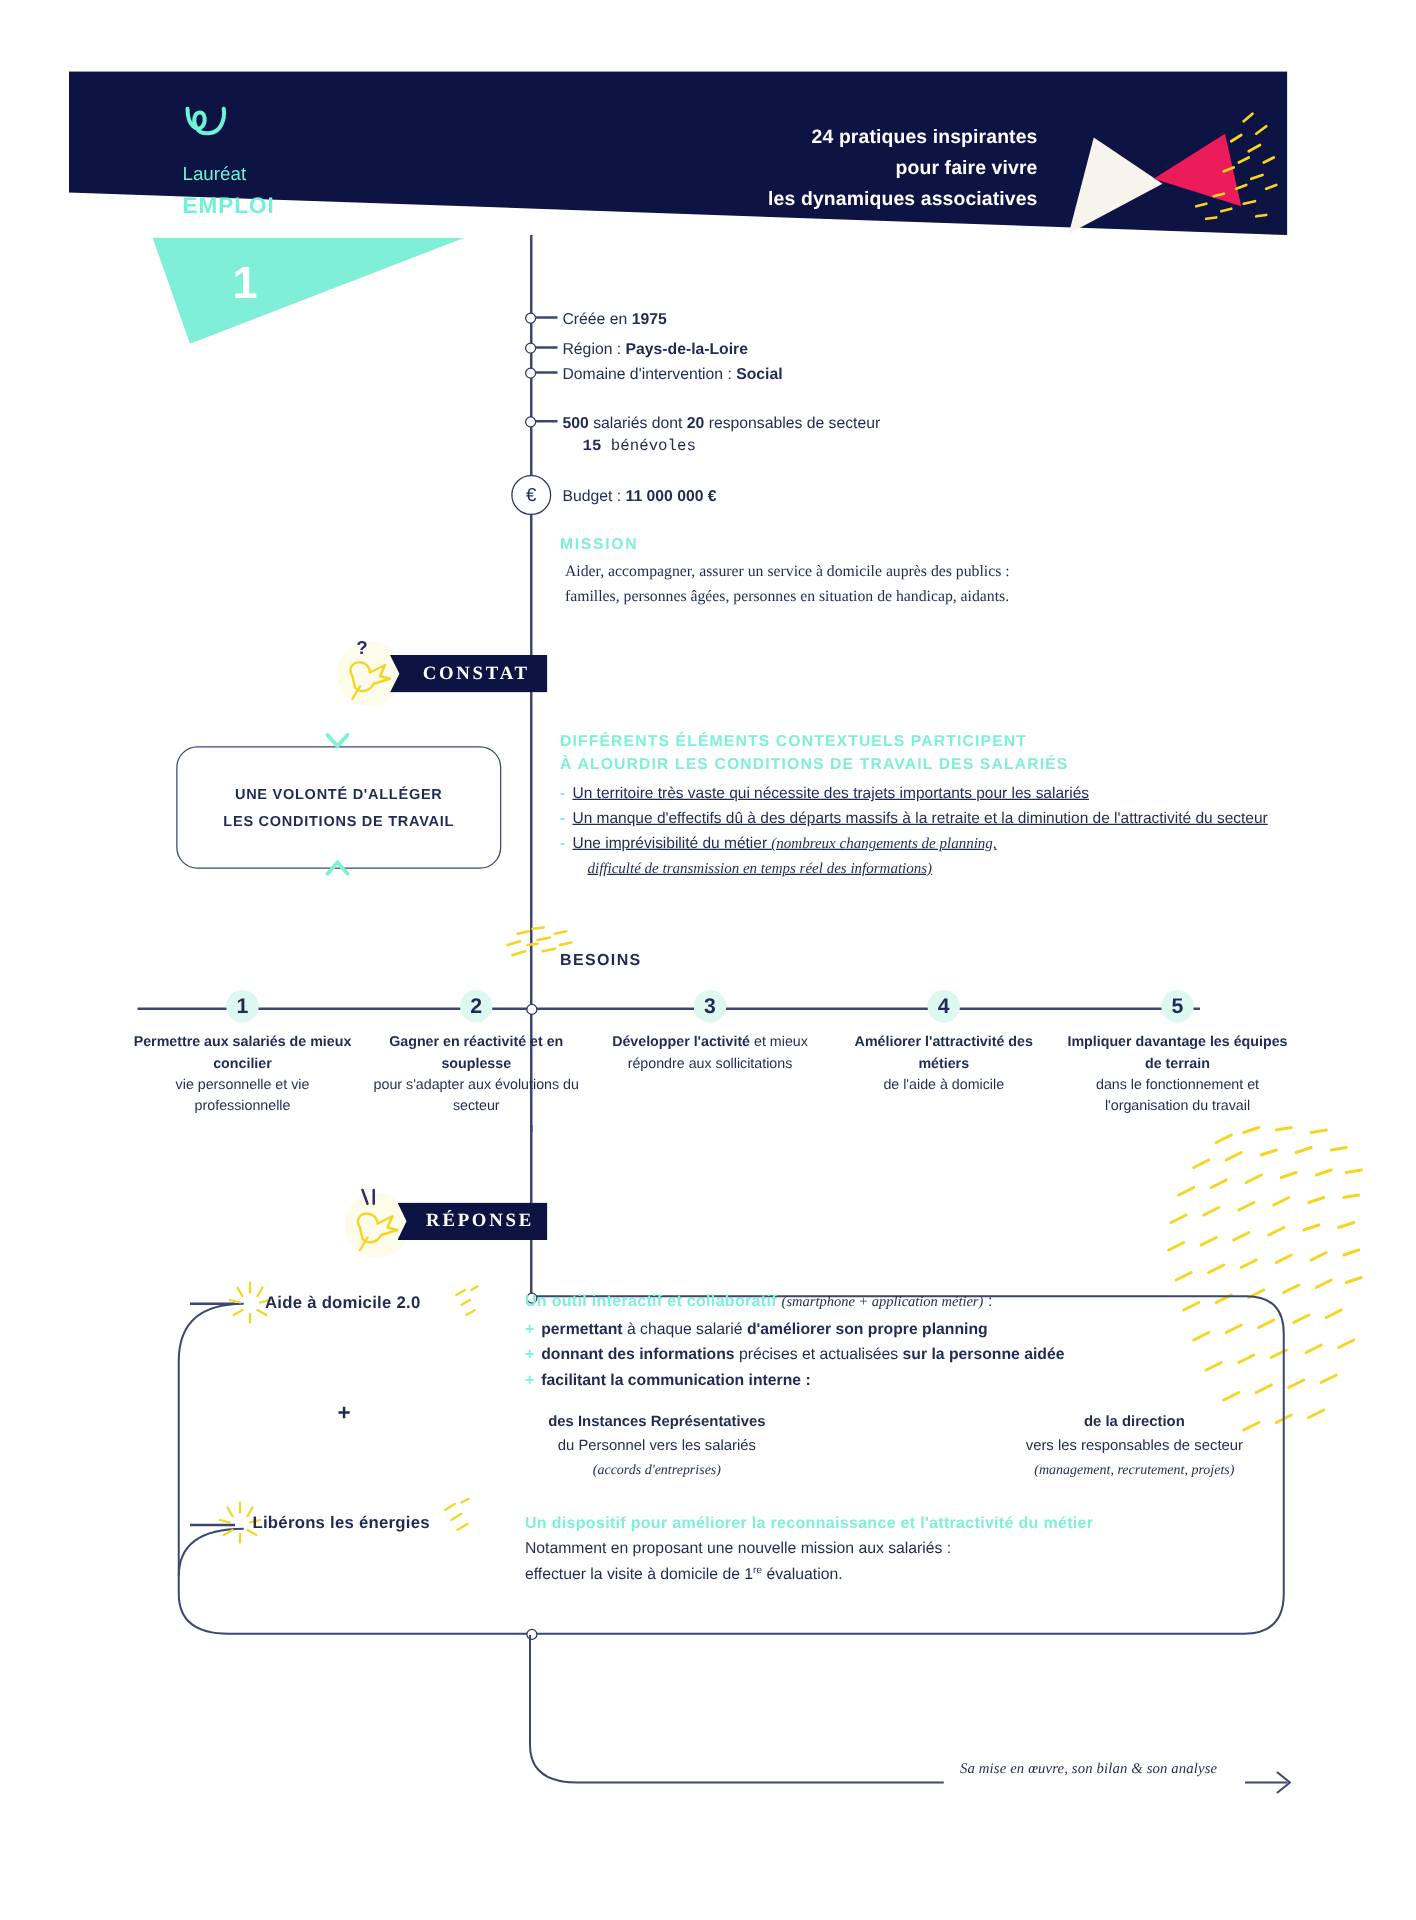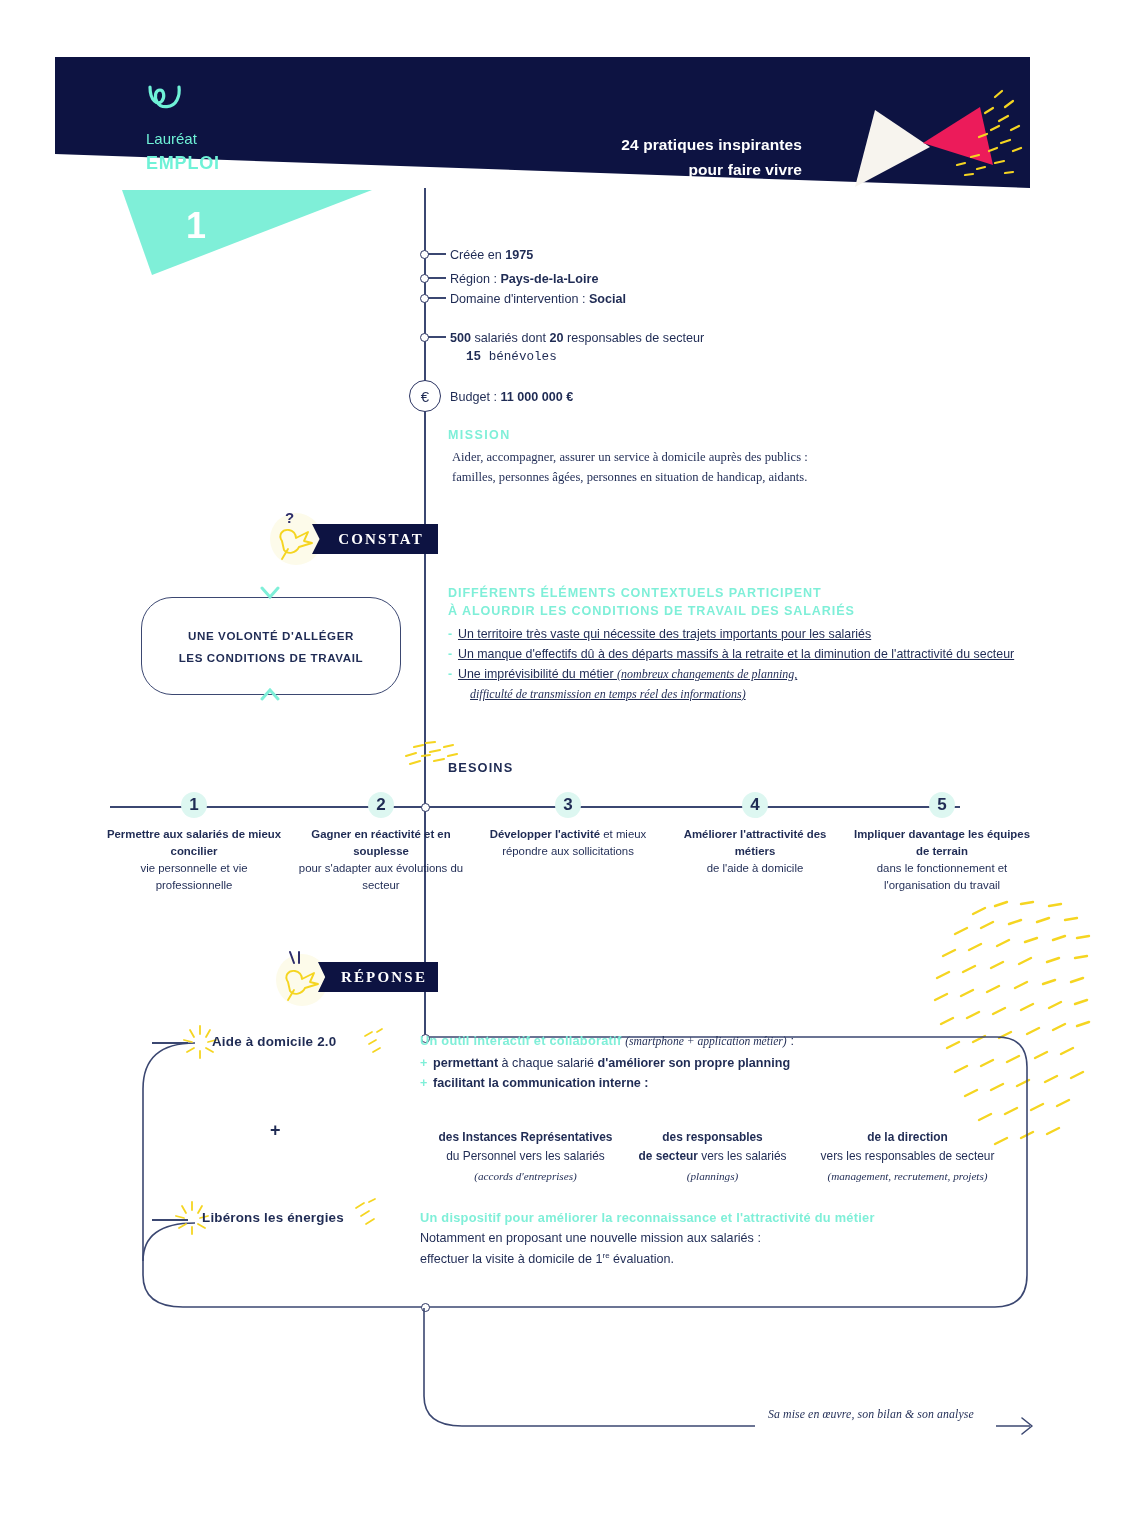--- a/index.html
+++ b/index.html
@@ -29,23 +29,23 @@
     font-size:30px; line-height:1; color:#6ff2d7; letter-spacing:0;
     font-family:"DejaVu Sans", sans-serif; font-weight:700;
   }
   #logo-laureat{
     margin-top:13px; color:#6ff2d7; font-size:15px; font-weight:400; line-height:1.45;
   }
   #logo-emploi{
     color:#6ff2d7; font-size:18px; font-weight:600; letter-spacing:.8px; line-height:1.45;
   }
   #header-title{
-    left:492px; top:97px; width:310px;
+    left:520px; top:97px; width:310px;
     text-align:right; color:#ffffff;
-    font-size:15.5px; font-weight:700; line-height:1.62; letter-spacing:.1px;margin-top:35px;
+    font-size:15.5px; font-weight:700; line-height:1.62; letter-spacing:.1px;
   }
 
   
   #tri-teal{
     left:122px; top:190px; width:250px; height:85px;
     background:#7fefd8;
     clip-path:polygon(0 0, 100% 0, 12% 100%);
   }
   #big-one{
     left:186px; top:205px; color:#ffffff; font-size:36px; font-weight:700;
@@ -88,21 +88,21 @@
     display:flex; align-items:center; justify-content:center;
     font-family:"Liberation Serif", serif;
     font-weight:700; font-size:15px; letter-spacing:2.2px;
     clip-path:polygon(0 0, 100% 0, 100% 100%, 0 100%, 6% 50%);
     padding-left:12px;
   }
 
   
   #constat-box{
     left:141px; top:597px; width:258px; height:96px;
-    border:1.6px solid #3b4771; border-radius:31px;
+    border:1.6px solid #3b4771; border-radius:17px;
     display:flex;flex-direction:column;align-items:center;justify-content:center;
     gap:9px;
   }
   #constat-box div{
     font-size:11.6px; font-weight:700; letter-spacing:.6px; color:#1f2b54;
   }
   #constat-head{
     left:448px; top:584px; width:590px;
     color:#7fefd8; font-size:12.6px; font-weight:700; letter-spacing:.9px; line-height:1.45;
   }
@@ -444,33 +444,31 @@
   <div class="abs" id="plus-sign">+</div>
 
   <div class="abs rep-head" style="left:420px;top:1033px;">
     <span>Un outil interactif et collaboratif</span> <i>(smartphone + application métier)</i><span style="color:#1f2b54;font-weight:400;"> :</span>
   </div>
   <div class="abs" style="left:420px;top:1053px;width:560px;">
     <div class="rep-li">
       <b>permettant</b><span> à chaque salarié </span><b>d'améliorer son propre planning</b>
     </div>
     <div class="rep-li">
+      <b>donnant des informations</b><span> précises et actualisées </span><b>sur la personne aidée</b>
+    </div>
+    <div class="rep-li">
       <b>facilitant la communication interne :</b>
     </div>
   </div>
 
   <div class="abs comm-col" style="left:418px;top:1128px;">
     <div class="c1">des Instances Représentatives</div>
     <div><span>du Personnel</span><span> vers les salariés</span></div>
     <div class="c3">(accords d'entreprises)</div>
-  </div>
-  <div class="abs comm-col" style="left:605px;top:1128px;">
-    <div class="c1">des responsables</div>
-    <div><b>de secteur</b><span> vers les salariés</span></div>
-    <div class="c3">(plannings)</div>
   </div>
   <div class="abs comm-col" style="left:800px;top:1128px;text-align:center;">
     <div class="c1">de la direction</div>
     <div>vers les responsables de secteur</div>
     <div class="c3">(management, recrutement, projets)</div>
   </div>
 
   <div class="abs hline" style="left:152px;top:1219px;width:36px;"></div>
   <svg class="abs" style="left:170px;top:1198px;" width="44" height="44">
     <g stroke="#f5d521" stroke-width="1.8" stroke-linecap="round">

